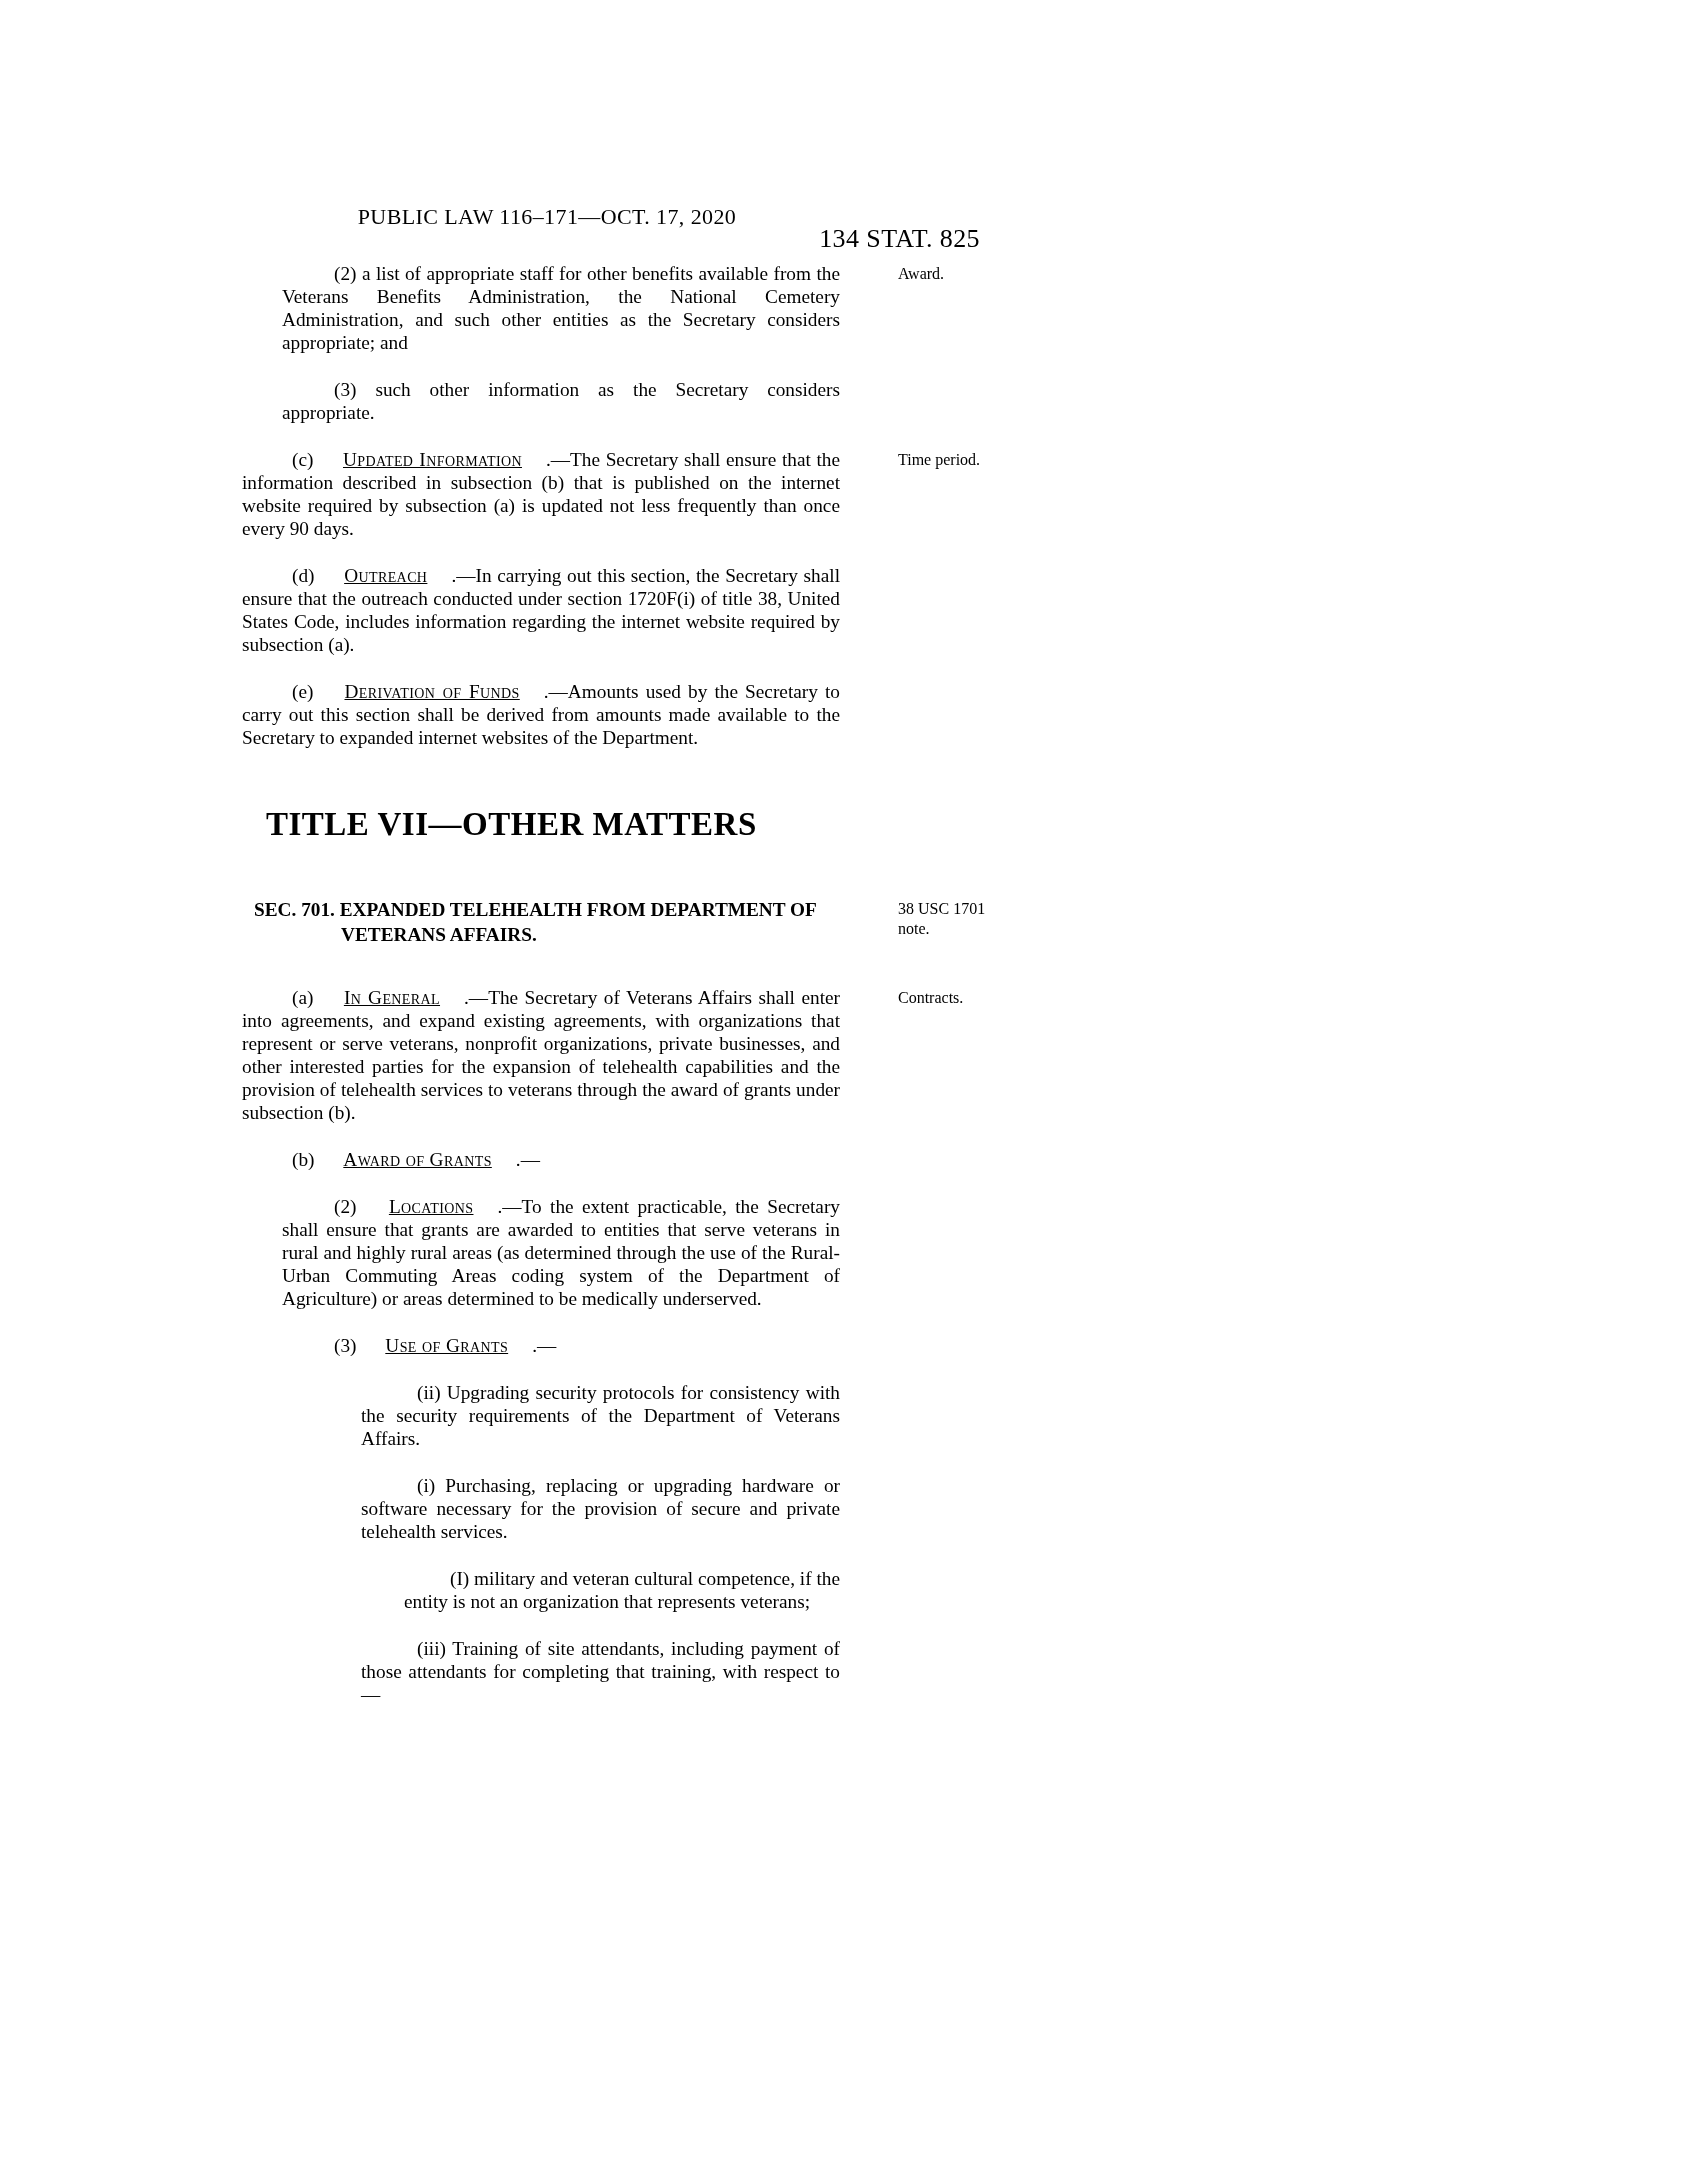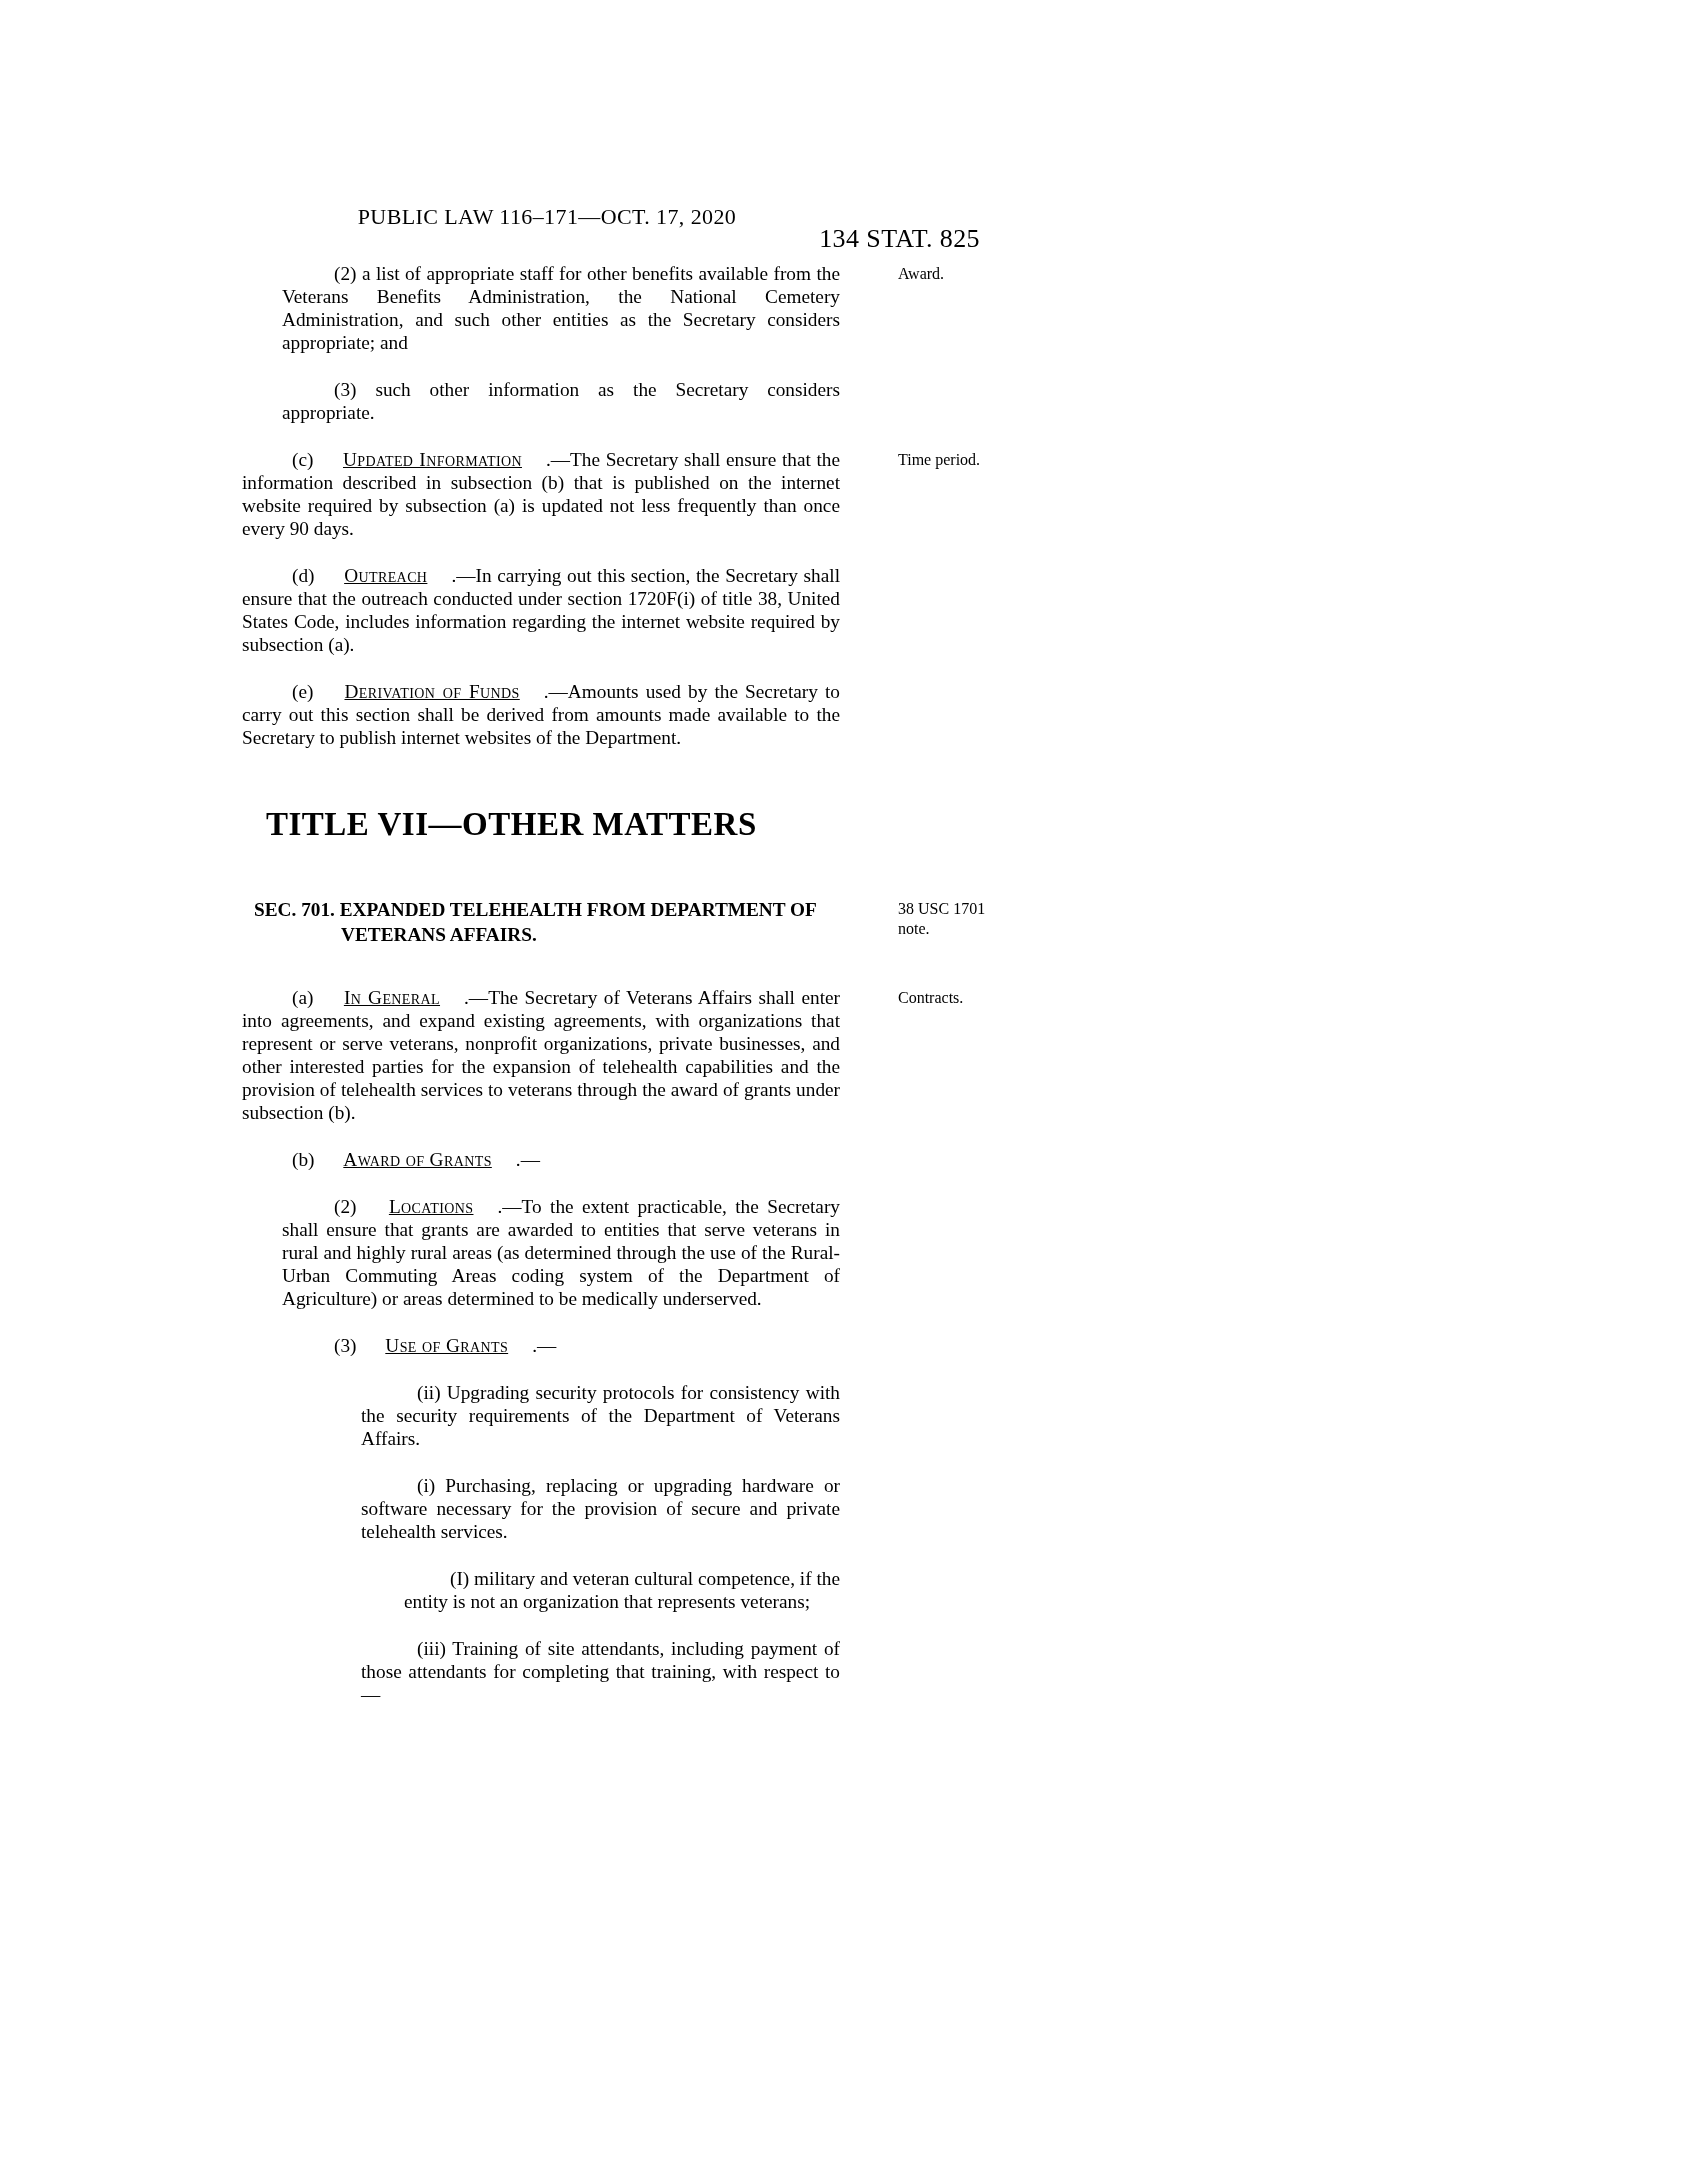--- a/index.html
+++ b/index.html
@@ -91,21 +91,21 @@
 <body>
 
 <div class="page">
   <div class="page-header">PUBLIC LAW 116–171—OCT. 17, 2020</div>
   <div class="page-number">134 STAT. 825</div>
   <main class="content" id="content">
       <p class="para lvl-b"><span class="rn">(2) a list of appropriate staff for other benefits available from the Veterans Benefits Administration, the National Cemetery Administration, and such other entities as the Secretary considers appropriate; and</span><span class="margin-note">Award.</span></p>
       <p class="para lvl-b"><span class="rn">(3) such other information as the Secretary considers appropriate.</span></p>
       <p class="para lvl-a"><span class="rn">(c) </span><span class="sc">Updated Information</span><span class="rn">.—The Secretary shall ensure that the information described in subsection (b) that is published on the internet website required by subsection (a) is updated not less frequently than once every 90 days.</span><span class="margin-note">Time period.</span></p>
       <p class="para lvl-a"><span class="rn">(d) </span><span class="sc">Outreach</span><span class="rn">.—In carrying out this section, the Secretary shall ensure that the outreach conducted under section 1720F(i) of title 38, United States Code, includes information regarding the internet website required by subsection (a).</span></p>
-      <p class="para lvl-a"><span class="rn">(e) </span><span class="sc">Derivation of Funds</span><span class="rn">.—Amounts used by the Secretary to carry out this section shall be derived from amounts made available to the Secretary to publish internet websites of the Department.</span></p>
+      <p class="para lvl-a"><span class="rn">(e) </span><span class="sc">Derivation of Funds</span><span class="rn">.—Amounts used by the Secretary to carry out this section shall be derived from amounts made available to the Secretary to expanded internet websites of the Department.</span></p>
       <h1 class="title"><span class="rn">TITLE VII—OTHER MATTERS</span></h1>
       <h2 class="sec"><span class="rn">SEC. 701. EXPANDED TELEHEALTH FROM DEPARTMENT OF VETERANS AFFAIRS.</span><span class="margin-note">38 USC 1701 note.</span></h2>
       <p class="para lvl-a"><span class="rn">(a) </span><span class="sc">In General</span><span class="rn">.—The Secretary of Veterans Affairs shall enter into agreements, and expand existing agreements, with organizations that represent or serve veterans, nonprofit organizations, private businesses, and other interested parties for the expansion of telehealth capabilities and the provision of telehealth services to veterans through the award of grants under subsection (b).</span><span class="margin-note">Contracts.</span></p>
       <p class="para lvl-a"><span class="rn">(b) </span><span class="sc">Award of Grants</span><span class="rn">.—</span></p>
       <p class="para lvl-b"><span class="rn">(2) </span><span class="sc">Locations</span><span class="rn">.—To the extent practicable, the Secretary shall ensure that grants are awarded to entities that serve veterans in rural and highly rural areas (as determined through the use of the Rural-Urban Commuting Areas coding system of the Department of Agriculture) or areas determined to be medically underserved.</span></p>
       <p class="para lvl-b"><span class="rn">(3) </span><span class="sc">Use of Grants</span><span class="rn">.—</span></p>
       <p class="para lvl-d"><span class="rn">(ii) Upgrading security protocols for consistency with the security requirements of the Department of Veterans Affairs.</span></p>
       <p class="para lvl-d"><span class="rn">(i) Purchasing, replacing or upgrading hardware or software necessary for the provision of secure and private telehealth services.</span></p>
       <p class="para lvl-e"><span class="rn">(I) military and veteran cultural competence, if the entity is not an organization that represents veterans;</span></p>
       <p class="para lvl-d"><span class="rn">(iii) Training of site attendants, including payment of those attendants for completing that training, with respect to—</span></p>

